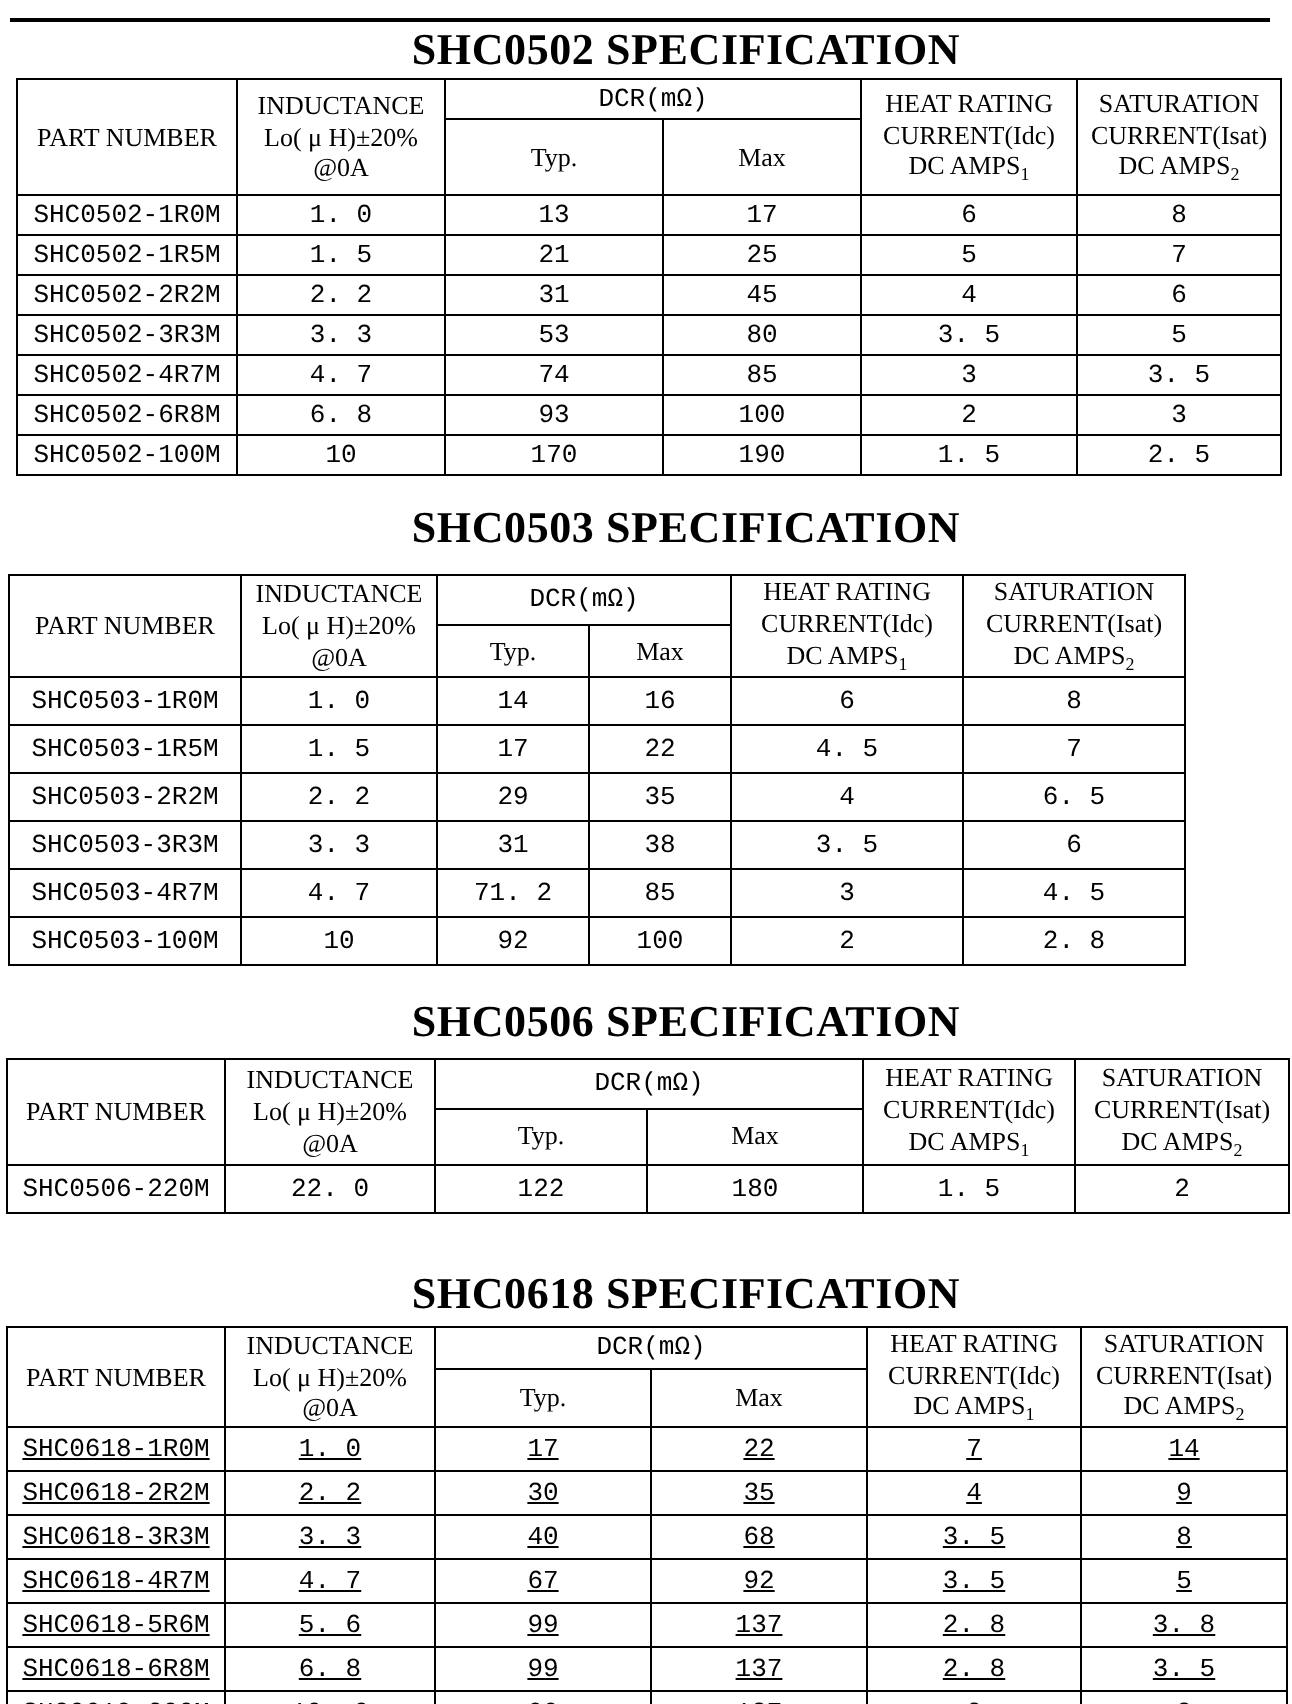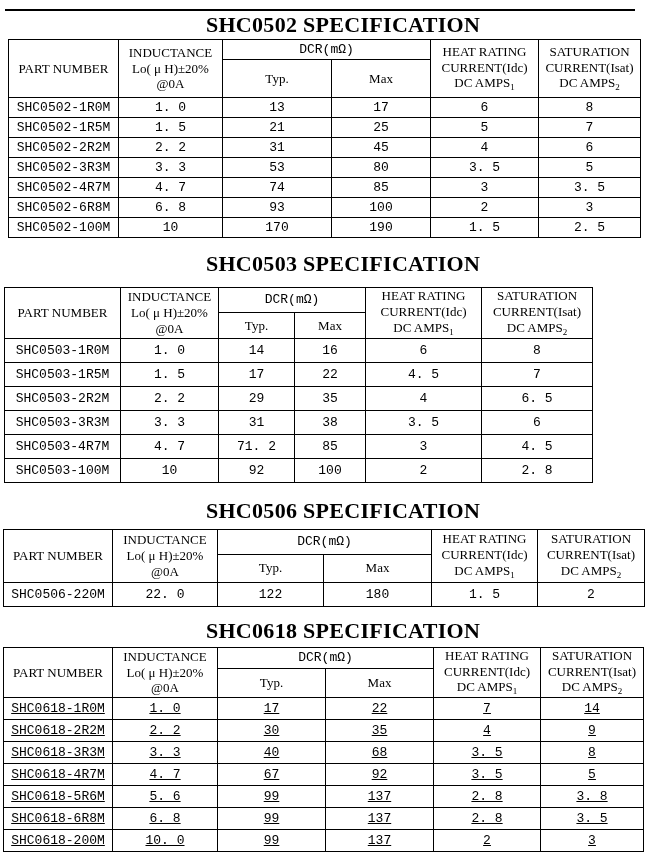--- a/index.html
+++ b/index.html
@@ -22,21 +22,21 @@
     font-family:"Liberation Serif", serif;
     font-weight:bold;
     font-size:22px;
     line-height:24px;
     letter-spacing:0.3px;
     padding-left:40px;
   }
   .title-1 {margin-top:2px;}
   .title-2 {margin-top:14px;}
   .title-3 {margin-top:16px;}
-  .title-4 {margin-top:12px;}
+  .title-4 {margin-top:28px;}
 
   table.spec {
     border-collapse:collapse;
     table-layout:fixed;
   }
   .spec th, .spec td {
     border:1px solid #000;
     text-align:center;
     vertical-align:middle;
     padding:0 2px;

